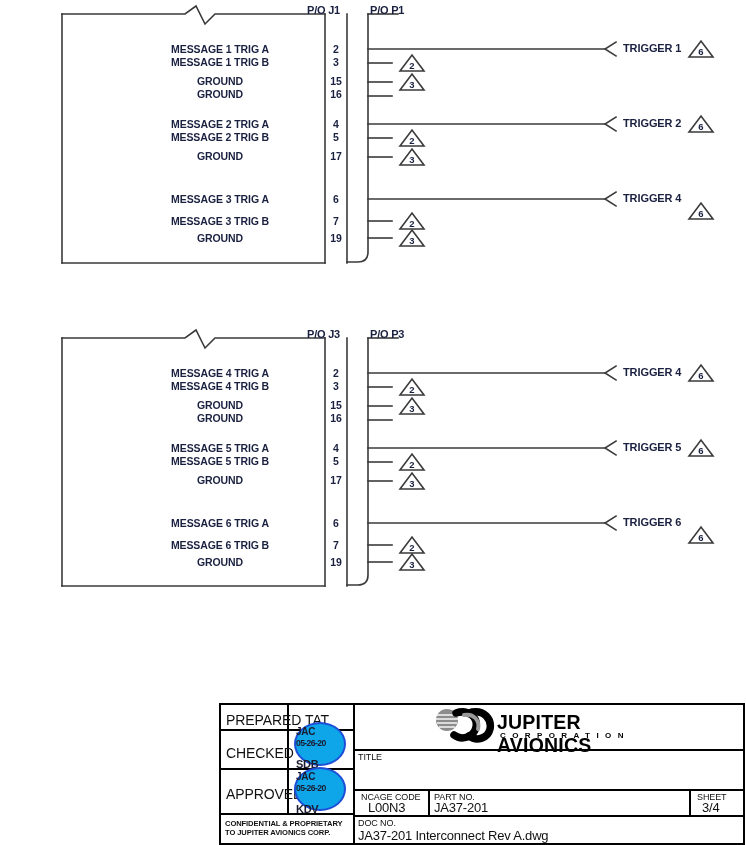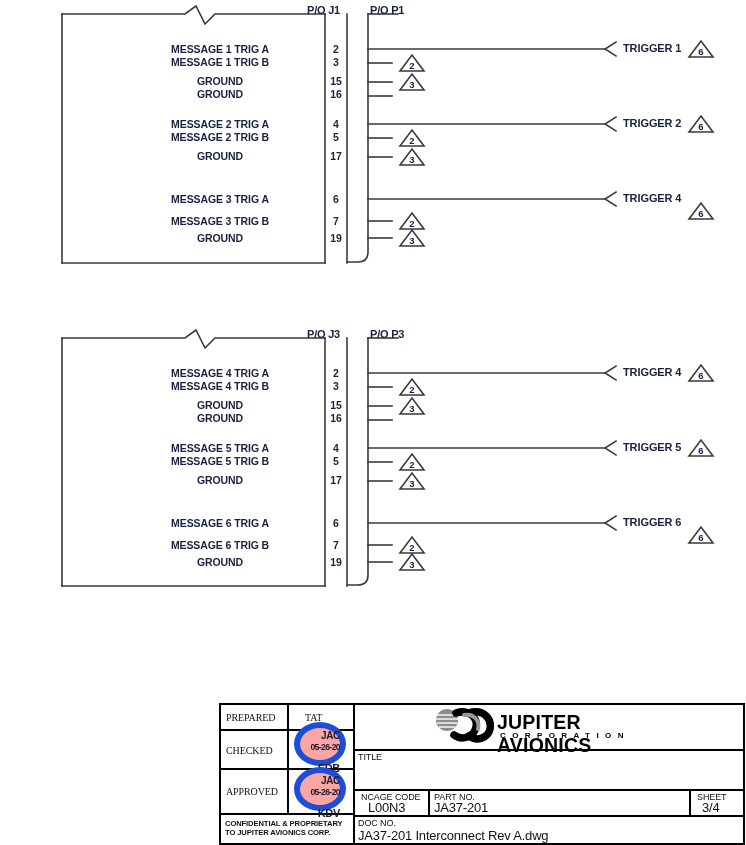--- a/index.html
+++ b/index.html
@@ -81,41 +81,40 @@
     letter-spacing: -0.1px;
   }
   .tb-val {
     position: absolute;
     font-size: 13px;
     color: #111;
     letter-spacing: -0.2px;
   }
   .tb-lbl {
     position: absolute;
-    font-size: 10px;
+    font-size: 14px;
     color: #111;
     letter-spacing: -0.1px;
-    font-family: Liberation Serif, serif;
   }
   .tb-conf {
     position: absolute;
     font-size: 7.6px;
     font-weight: bold;
     color: #111;
     line-height: 1.25;
     letter-spacing: -0.1px;
   }
   .stamp {
     position: absolute;
     width: 52px; height: 44px;
-    border: 6px solid #1d4ed8;
+    border: 2px solid #1d4ed8;
     border-radius: 50%;
     box-sizing: border-box;
-    text-align: right;
-    background: #fca5a5;
+    text-align: left;
+    background: #0ea5e9;
   }
   .stamp .l1 { font-size: 10px; font-weight: bold; margin-top: 2px; letter-spacing: -0.3px;}
   .stamp .l2 { font-size: 8.6px; font-weight: bold; letter-spacing: -0.6px; margin-top: 1px;}
   .stamp .l3 { font-size: 11px; font-weight: bold; letter-spacing: -0.3px; margin-top: 10px;}
   .title-txt {
     position: absolute;
     text-align: center;
     font-size: 12.5px;
     color: #111;
     line-height: 14px;

